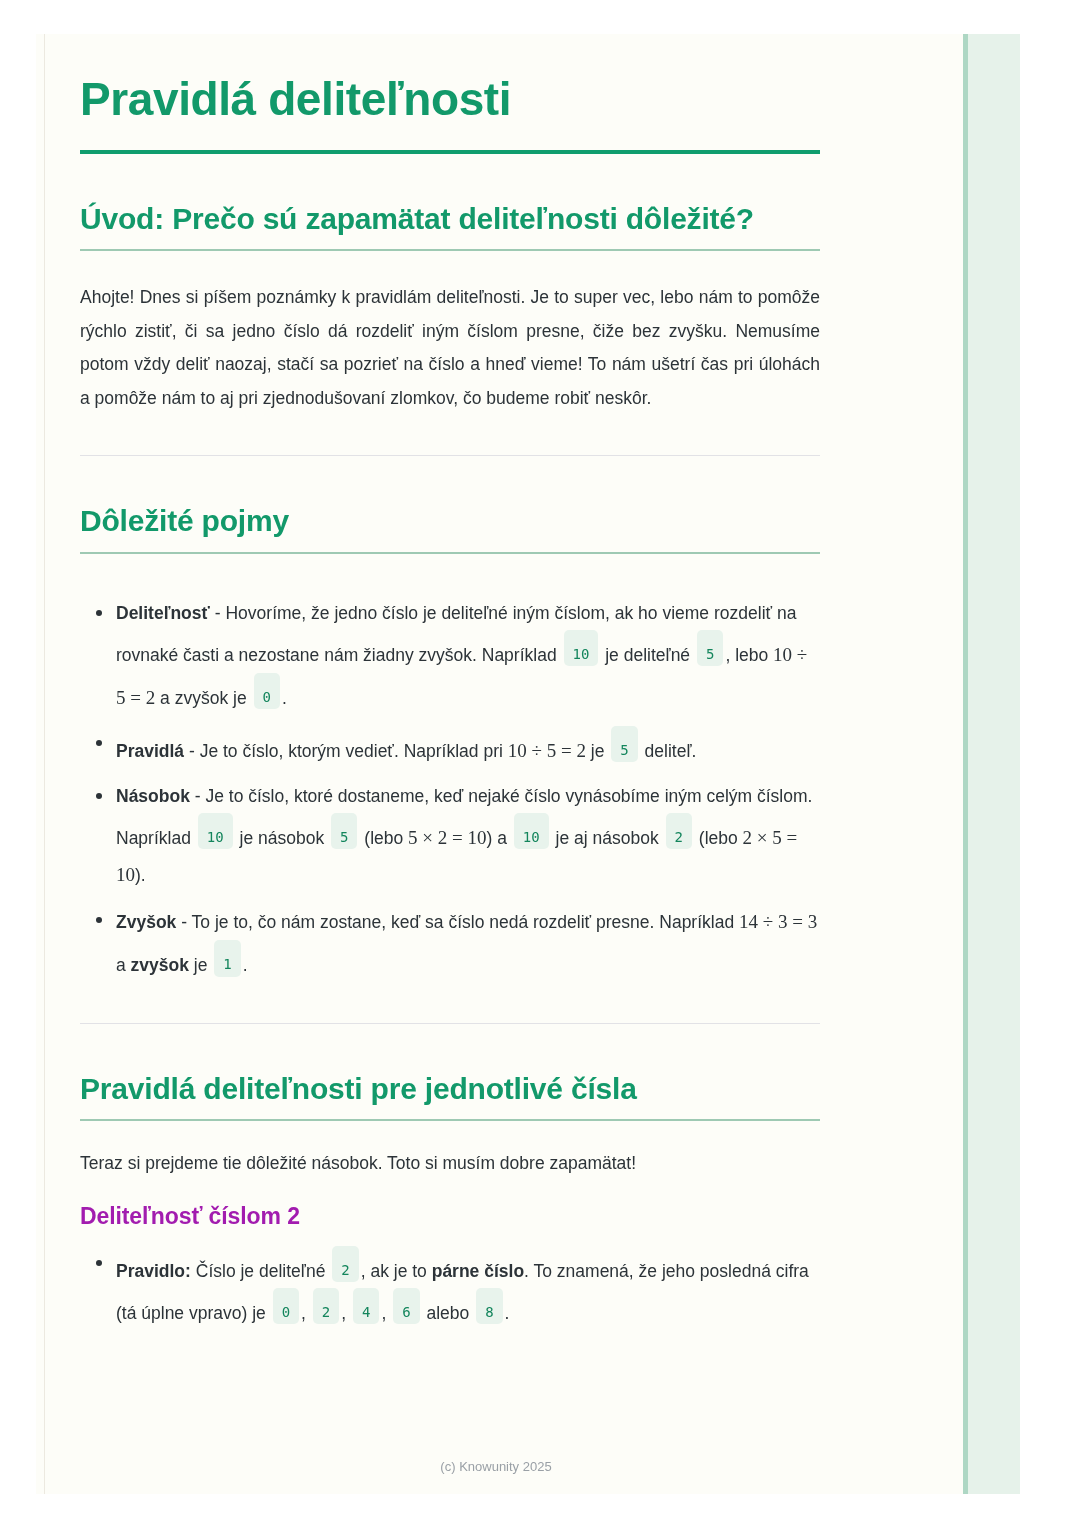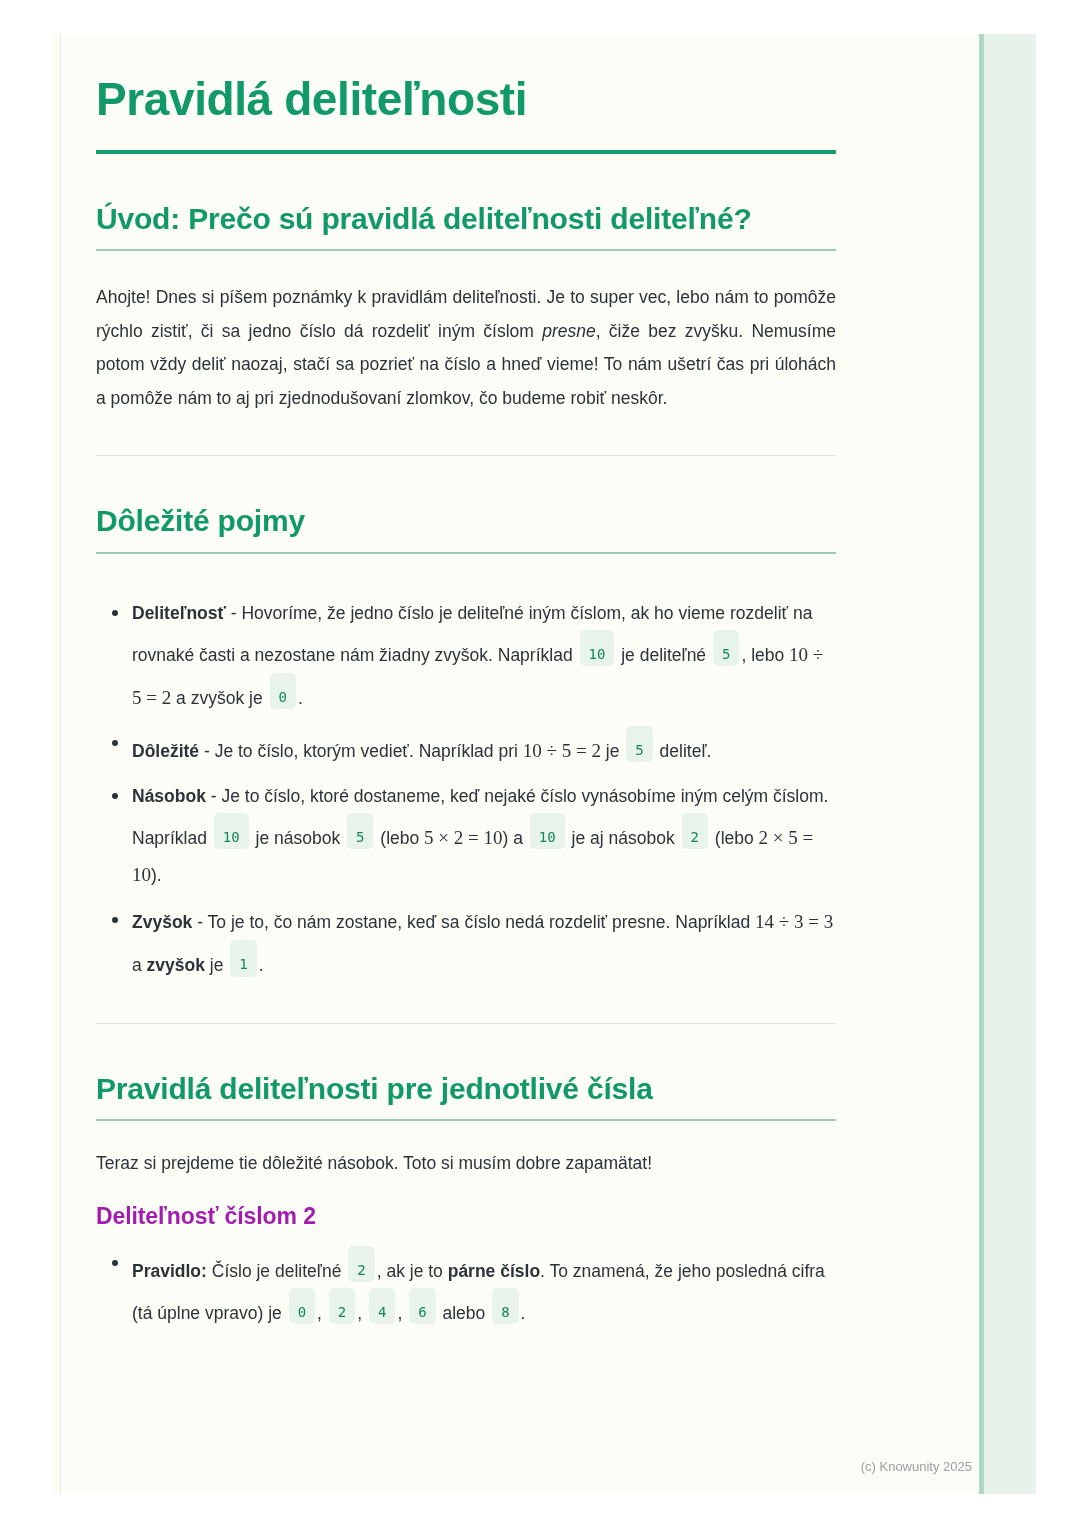--- a/index.html
+++ b/index.html
@@ -11,21 +11,21 @@
     width: 1080px;
     height: 1528px;
     position: relative;
     font-family: "Liberation Sans", sans-serif;
     overflow: hidden;
   }
 
   
   #page-sheet {
     position: absolute;
-    left: 52px;
+    left: 36px;
     top: 34px;
     width: 984px;
     height: 1460px;
     background: #fdfdf8;
   }
   #page-left-rule {
     position: absolute;
     left: 8px;
     top: 0;
     width: 1px;
@@ -96,21 +96,21 @@
   }
 
   
   .para {
     font-size: 17.5px;
     color: #2c3338;
     line-height: 1.92;
     margin: 0;
   }
   .para.justify { text-align: justify; }
-  .italic { font-style: italic; }
+  .italic { }
   .bold { font-weight: bold; }
 
   
   ul.bullets {
     margin: 0;
     padding: 0 0 0 36px;
     list-style: none;
   }
   ul.bullets > li {
     position: relative;
@@ -157,21 +157,21 @@
     background: #e2e2e6;
     width: 100%;
   }
 
   
   #footer-watermark {
     position: absolute;
     left: 0;
     top: 1425px;
     width: 920px;
-    text-align: right;
+    text-align: center;
     font-size: 13px;
     color: #9aa0a6;
   }
 
   .sp-16 { height: 16px; }
   .sp-22 { height: 22px; }
   .sp-26 { height: 26px; }
   .sp-30 { height: 30px; }
   .sp-40 { height: 40px; }
   .sp-46 { height: 46px; }
@@ -185,21 +185,21 @@
   <div id="side-strip"></div>
   <div id="side-strip-edge"></div>
 
   <div id="content">
 
     <h1 class="doc-title">Pravidlá deliteľnosti</h1>
     <div class="title-rule"></div>
 
     <div class="sp-46"></div>
 
-    <h2 class="h2">Úvod: Prečo sú pravidlá deliteľnosti deliteľné?</h2>
+    <h2 class="h2">Úvod: Prečo sú zapamätat deliteľnosti dôležité?</h2>
     <div class="h2-rule"></div>
 
     <div class="sp-30"></div>
 
     <p class="para justify"><span>Ahojte! Dnes si píšem poznámky k pravidlám deliteľnosti. Je to super vec, lebo nám to pomôže rýchlo zistiť, či sa jedno číslo dá rozdeliť iným číslom </span><span class="italic">presne</span><span>, čiže bez zvyšku. Nemusíme potom vždy deliť naozaj, stačí sa pozrieť na číslo a hneď vieme! To nám ušetrí čas pri úlohách a pomôže nám to aj pri zjednodušovaní zlomkov, čo budeme robiť neskôr.</span></p>
 
     <div class="sp-40"></div>
     <div class="divider"></div>
     <div class="sp-46"></div>
 
@@ -208,21 +208,21 @@
 
     <div class="sp-26"></div>
 
 
     <div class="sp-16"></div>
 
     <ul class="bullets">
 
       <li><span class="bold">Deliteľnosť</span><span> - Hovoríme, že jedno číslo je deliteľné iným číslom, ak ho vieme rozdeliť na rovnaké časti a nezostane nám žiadny zvyšok. Napríklad </span><span class="chip">10</span><span> je deliteľné </span><span class="chip">5</span><span>, lebo </span><span class="math">10 ÷ 5 = 2</span><span> a zvyšok je </span><span class="chip">0</span><span>.</span></li>
 
-      <li><span class="bold">Dôležité</span><span> - Je to číslo, ktorým vedieť. Napríklad pri </span><span class="math">10 ÷ 5 = 2</span><span> je </span><span class="chip">5</span><span> deliteľ.</span></li>
+      <li><span class="bold">Pravidlá</span><span> - Je to číslo, ktorým vedieť. Napríklad pri </span><span class="math">10 ÷ 5 = 2</span><span> je </span><span class="chip">5</span><span> deliteľ.</span></li>
 
       <li><span class="bold">Násobok</span><span> - Je to číslo, ktoré dostaneme, keď nejaké číslo vynásobíme iným celým číslom. Napríklad </span><span class="chip">10</span><span> je násobok </span><span class="chip">5</span><span> (lebo </span><span class="math">5 × 2 = 10</span><span>) a </span><span class="chip">10</span><span> je aj násobok </span><span class="chip">2</span><span> (lebo </span><span class="math">2 × 5 = 10</span><span>).</span></li>
 
       <li><span class="bold">Zvyšok</span><span> - To je to, čo nám zostane, keď sa číslo nedá rozdeliť presne. Napríklad </span><span class="math">14 ÷ 3 = 3</span><span> a </span><span class="bold">zvyšok</span><span> je </span><span class="chip">1</span><span>.</span></li>
 
     </ul>
 
     <div class="sp-30"></div>
     <div class="divider"></div>
     <div class="sp-46"></div>

